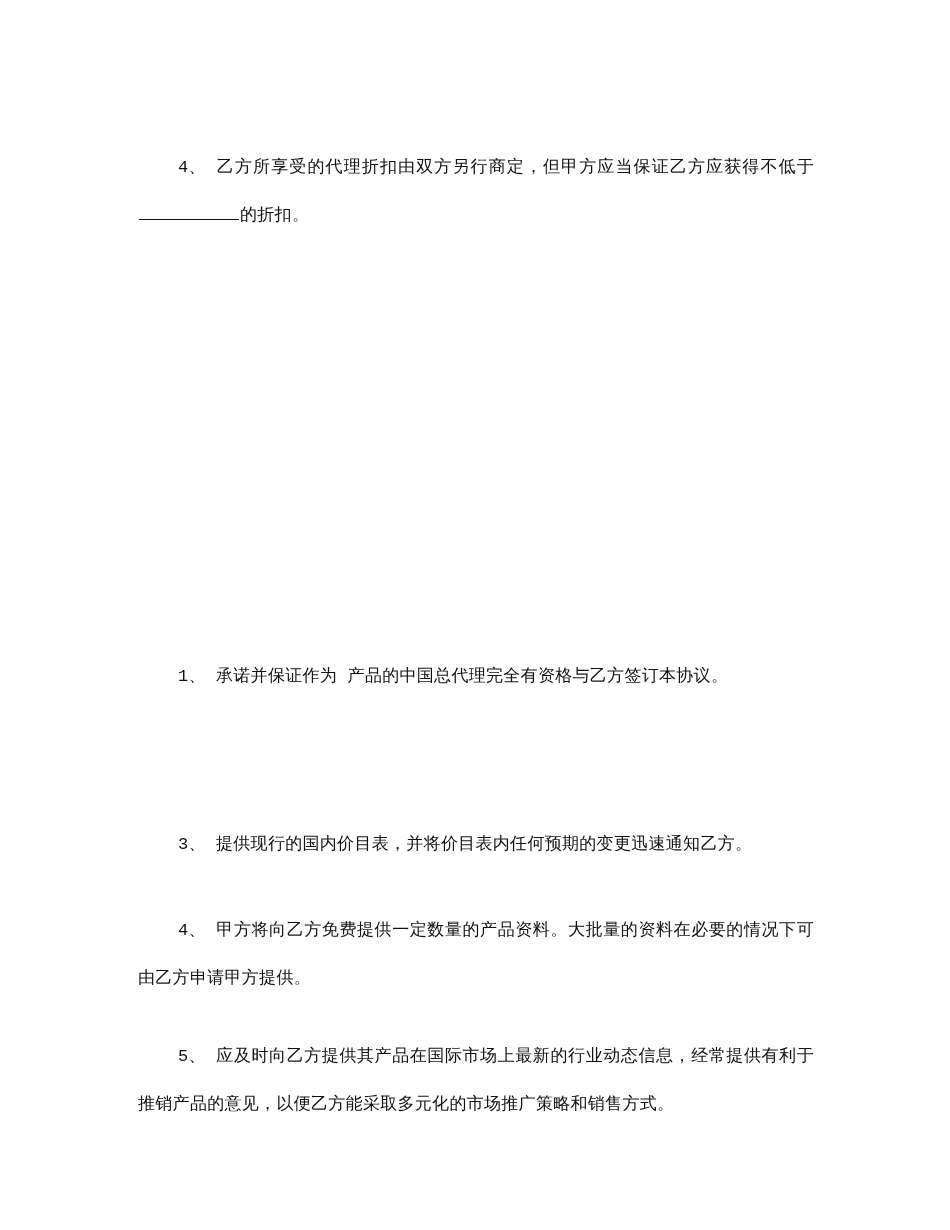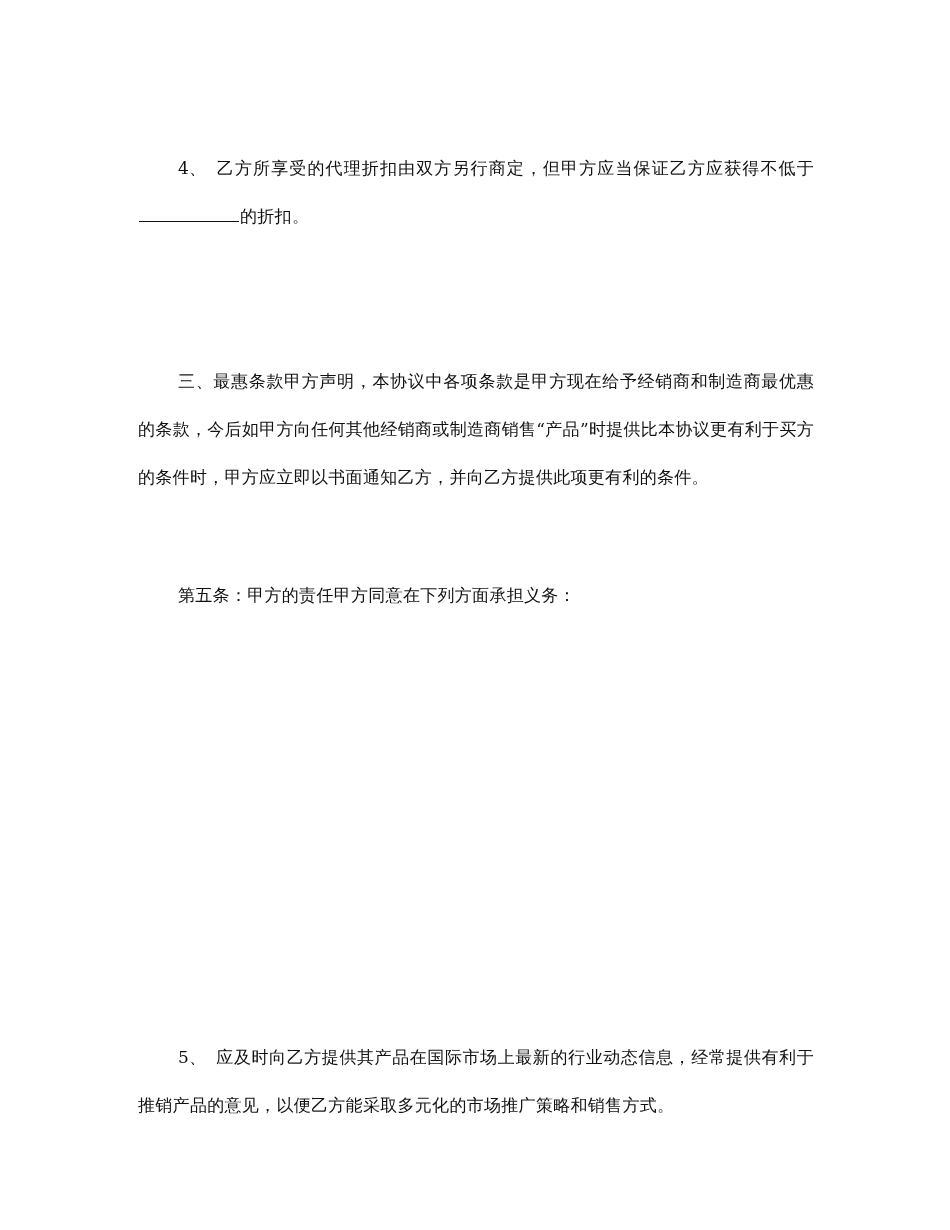--- a/index.html
+++ b/index.html
@@ -5,37 +5,38 @@
     html, body { margin: 0; padding: 0; background: #ffffff; }
     body {
       width: 950px; height: 1230px; position: relative; overflow: hidden;
       font-family: "DejaVu Serif", "Liberation Serif", serif;
       color: #111111;
     }
     .page { position: absolute; left: 0; top: 0; width: 950px; height: 1230px; }
     .para {
       position: absolute; left: 138px; width: 676px;
       font-size: 17px; line-height: 48px; letter-spacing: 0.3px;
-      margin: 0; text-align: justify; text-align-last: left;
+      margin: 0; text-align: justify; text-align-last: left; font-family: Liberation Mono, monospace;
     }
     .indent { text-indent: 40px; }
     .num { display: inline-block; width: 38px; text-indent: 0; }
     .blank { display: inline-block; width: 100px; border-bottom: 1.3px solid #111; height: 14px; vertical-align: baseline; margin: 0 1px; }
   </style>
 </head>
 <body>
 
 <div class="page">
 
   <p class="para indent" style="top:144px;"><span class="num">4、</span><span>乙方所享受的代理折扣由双方另行商定，但甲方应当保证乙方应获得不低于</span><span class="blank"></span><span>的折扣。</span></p>
 
 
-  <p class="para indent" style="top:357px;">三、最惠条款甲方声明，本协议中各项条款是甲方现在给予经销商和制造商最优惠的条款，今后如甲方向任何其他经销商或制造商销售“产品”时提供比本协议更有利于买方的条件时，甲方应立即以书面通知乙方，并向乙方提供此项更有利的条件。</p>
-
-  <p class="para indent" style="top:571px;">第五条：甲方的责任甲方同意在下列方面承担义务：</p>
 
 
+  <p class="para indent" style="top:653px;"><span class="num">1、</span><span>承诺并保证作为 产品的中国总代理完全有资格与乙方签订本协议。</span></p>
 
 
+  <p class="para indent" style="top:821px;"><span class="num">3、</span><span>提供现行的国内价目表，并将价目表内任何预期的变更迅速通知乙方。</span></p>
+
+  <p class="para indent" style="top:907px;"><span class="num">4、</span><span>甲方将向乙方免费提供一定数量的产品资料。大批量的资料在必要的情况下可由乙方申请甲方提供。</span></p>
 
   <p class="para indent" style="top:1033px;"><span class="num">5、</span><span>应及时向乙方提供其产品在国际市场上最新的行业动态信息，经常提供有利于推销产品的意见，以便乙方能采取多元化的市场推广策略和销售方式。</span></p>
 
 </div>
 
 </body></html>

